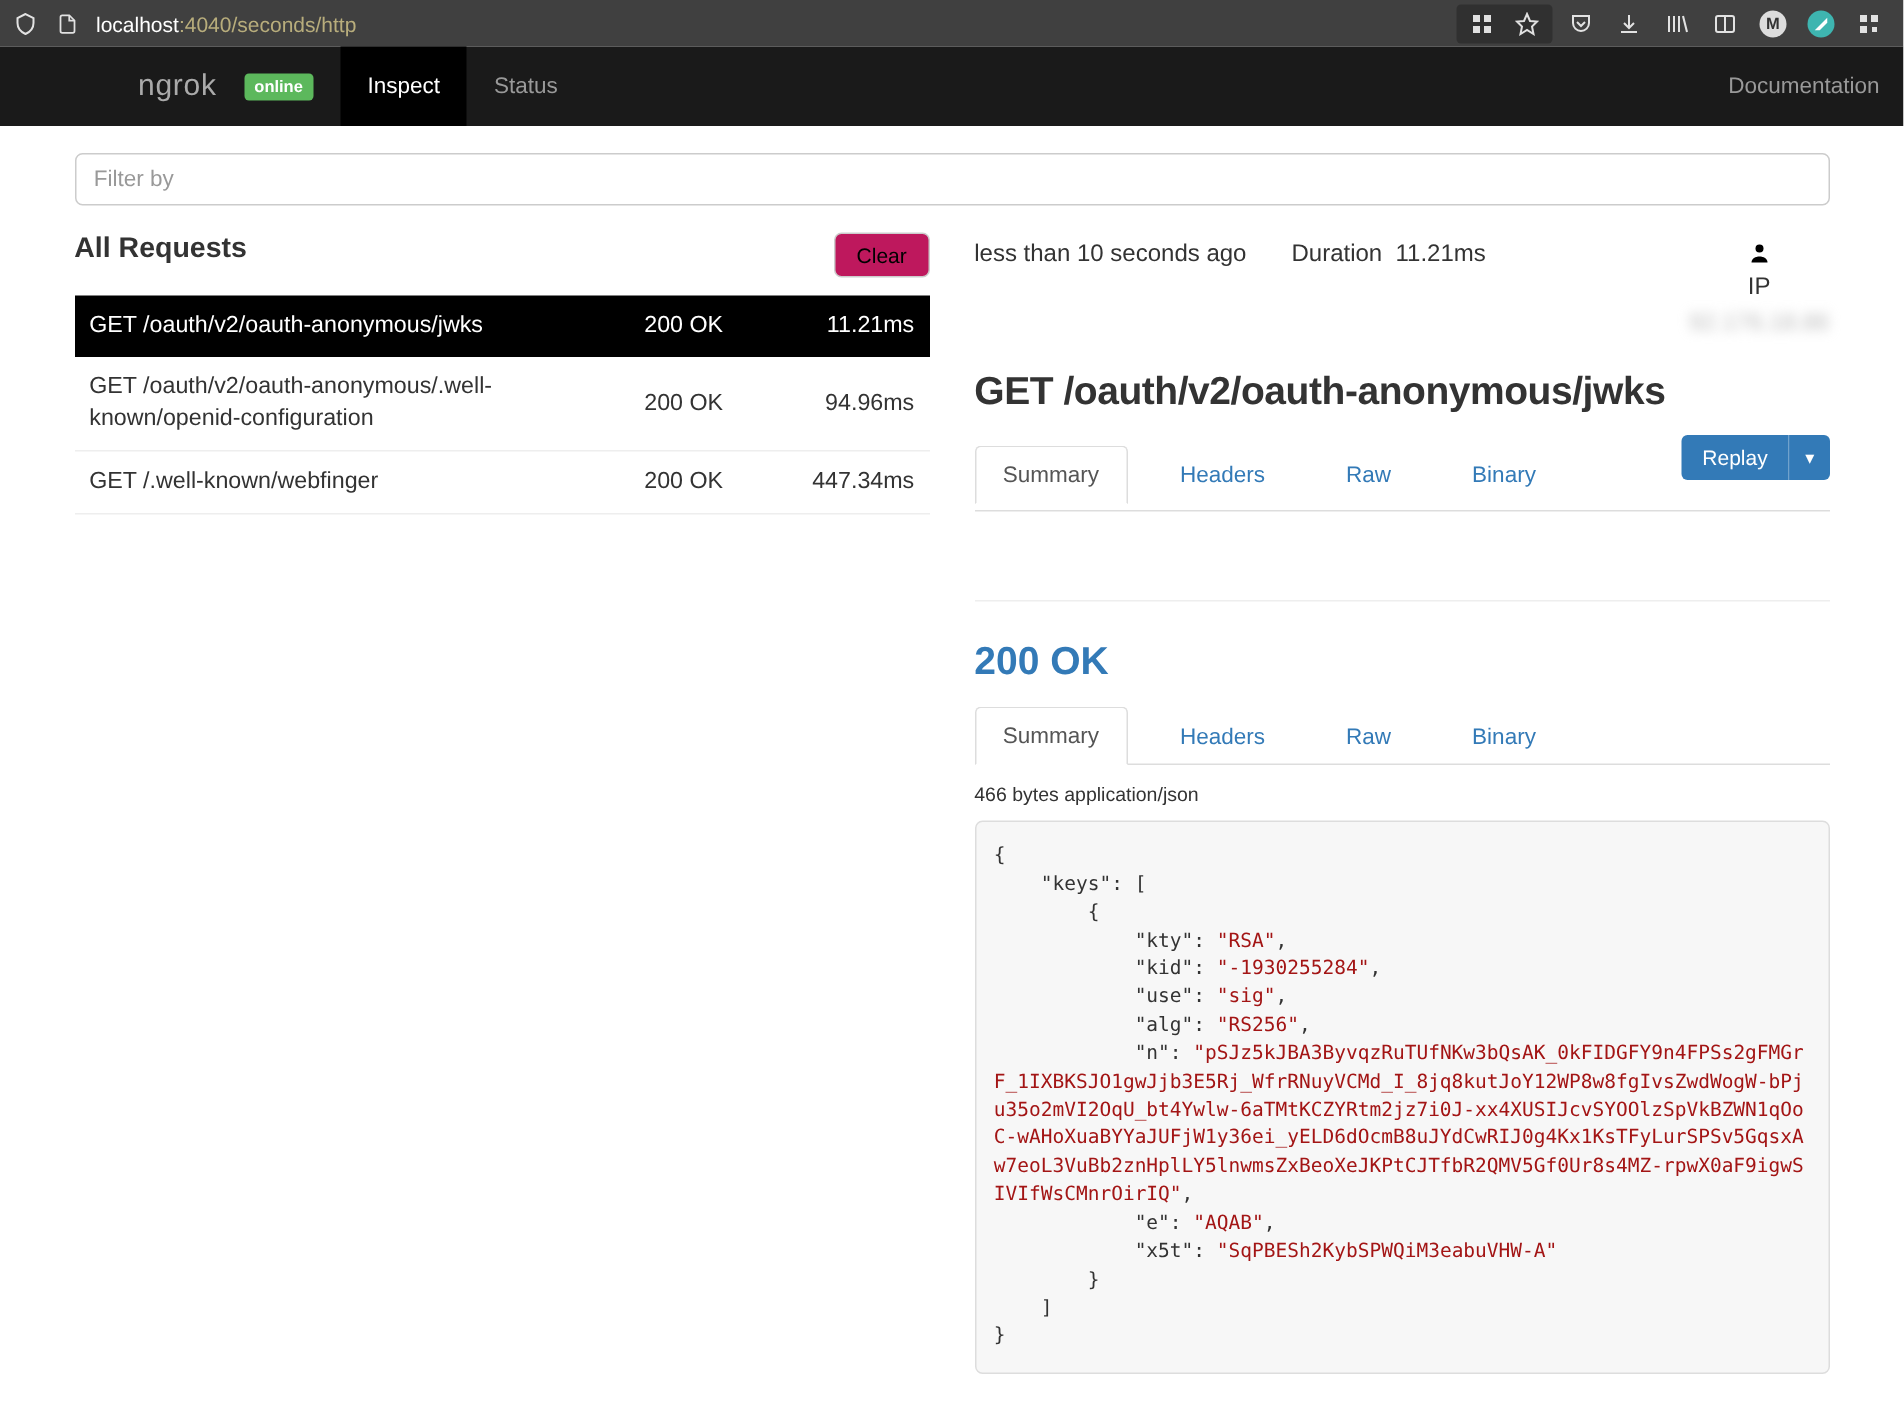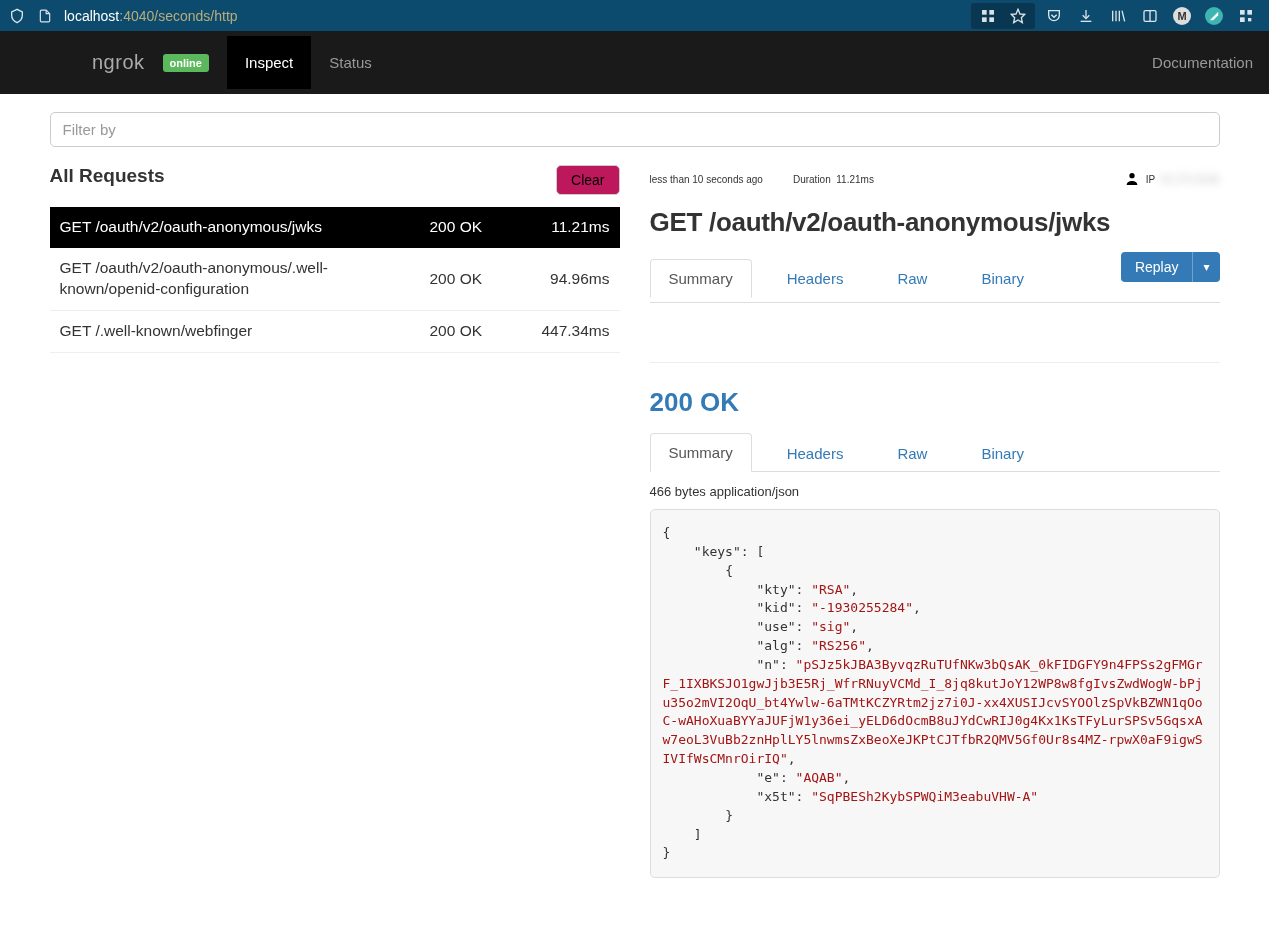--- a/index.html
+++ b/index.html
@@ -1,30 +1,30 @@
 <!DOCTYPE html>
 <html><head>
 <meta charset="utf-8">
 <style>
 * { box-sizing: border-box; margin: 0; padding: 0; }
 body { font-family: -apple-system, BlinkMacSystemFont, "Segoe UI", Helvetica, Arial, sans-serif; font-size: 14px; color: #333; background: #fff; }
 
 
-.browser-bar { background: #0c4a6e; height: 31px; display: flex; align-items: center; padding: 0 8px; gap: 10px; }
+.browser-bar { background: #404040; height: 31px; display: flex; align-items: center; padding: 0 8px; gap: 10px; }
 .browser-bar .icon { color: #fff; opacity: 0.85; display: flex; align-items: center; justify-content: center; width: 18px; height: 18px; }
 .url-wrap { flex: 0 0 auto; color: #fff; font-size: 14px; display: flex; align-items: baseline; }
 .url-host { color: #fff; font-weight: 500; }
 .url-path { color: #b8ad7c; font-weight: 400; }
 .browser-right { margin-left: auto; display: flex; gap: 14px; align-items: center; padding-right: 6px; }
 .dark-box { background: rgba(0,0,0,0.25); border-radius: 3px; padding: 4px 8px; display: flex; gap: 12px; align-items: center; }
 .circle-m { width: 18px; height: 18px; background: #ddd; border-radius: 50%; display: flex; align-items: center; justify-content: center; font-size: 11px; font-weight: 700; color: #333; }
 .circle-teal { width: 18px; height: 18px; background: #3eb5b0; border-radius: 50%; display: flex; align-items: center; justify-content: center; }
 
 
-.hdr { background: #1a1a1a; height: 63px; display: flex; align-items: center; padding: 0 16px 0 92px; color: #999; }
+.hdr { background: #1a1a1a; height: 53px; display: flex; align-items: center; padding: 0 16px 0 92px; color: #999; }
 .brand { font-size: 20px; font-weight: 400; color: #aaa; letter-spacing: 0.5px; margin-right: 18px; }
 .badge-online { background: #5cb85c; color: #fff; font-size: 11px; font-weight: 600; padding: 3px 7px; border-radius: 3px; margin-right: 18px; }
 .nav-tab { padding: 0 18px; height: 53px; display: flex; align-items: center; font-size: 15px; color: #999; cursor: pointer; }
 .nav-tab.active { background: #000; color: #fff; }
 .doc-link { margin-left: auto; color: #999; font-size: 15px; }
 
 
 .container { max-width: 1190px; margin: 0 auto; padding: 18px 10px 40px 10px; }
 .filter { width: 100%; border: 1px solid #ccc; border-radius: 5px; padding: 8px 12px; font-size: 15px; color: #555; margin-bottom: 18px; outline: none; }
 .filter::placeholder { color: #999; }
@@ -39,22 +39,22 @@
 
 .req-table { width: 100%; border-collapse: collapse; }
 .req-table td { padding: 10px 10px; font-size: 15.5px; border-bottom: 1px solid #eee; }
 .req-table tr.selected { background: #000; color: #fff; }
 .req-table tr.selected td { border-bottom: none; }
 .req-table td.method-path { width: 370px; word-break: break-word; line-height: 1.35; }
 .req-table td.status { width: 80px; white-space: nowrap; }
 .req-table td.dur { text-align: right; white-space: nowrap; }
 
 
-.meta-row { display: flex; align-items: center; gap: 30px; font-size: 10px; color: #333; padding: 6px 0 20px 0; }
-.ip-wrap { margin-left: auto; display: flex; align-items: center; gap: 6px; color: #333; }
+.meta-row { display: flex; align-items: flex-start; gap: 30px; font-size: 16px; color: #333; padding: 6px 0 20px 0; }
+.ip-wrap { margin-left: auto; display: flex; align-items: center; gap: 6px; color: #333; flex-direction: column; }
 .ip-blur { filter: blur(4px); color: #bbb; }
 
 .detail-title { font-size: 26px; font-weight: 700; margin-bottom: 14px; letter-spacing: -0.3px; }
 
 .sub-tabs { display: flex; align-items: center; border-bottom: 1px solid #ddd; margin-bottom: 0; gap: 16px; }
 .sub-tab { padding: 10px 18px; font-size: 15px; color: #337ab7; cursor: pointer; border: 1px solid transparent; border-bottom: none; border-top-left-radius: 4px; border-top-right-radius: 4px; position: relative; top: 1px; }
 .sub-tab.active { color: #555; border-color: #ddd; background: #fff; border-bottom: 1px solid #fff; }
 .replay-wrap { margin-left: auto; display: flex; margin-bottom: 20px; border-radius: 13px; }
 .replay-btn { background: #337ab7; color: #fff; border: none; padding: 7px 14px; font-size: 14px; border-top-left-radius: 4px; border-bottom-left-radius: 4px; cursor: pointer; }
 .replay-caret { background: #337ab7; color: #fff; border: none; border-left: 1px solid rgba(255,255,255,0.3); padding: 7px 10px; font-size: 12px; border-top-right-radius: 4px; border-bottom-right-radius: 4px; cursor: pointer; }

